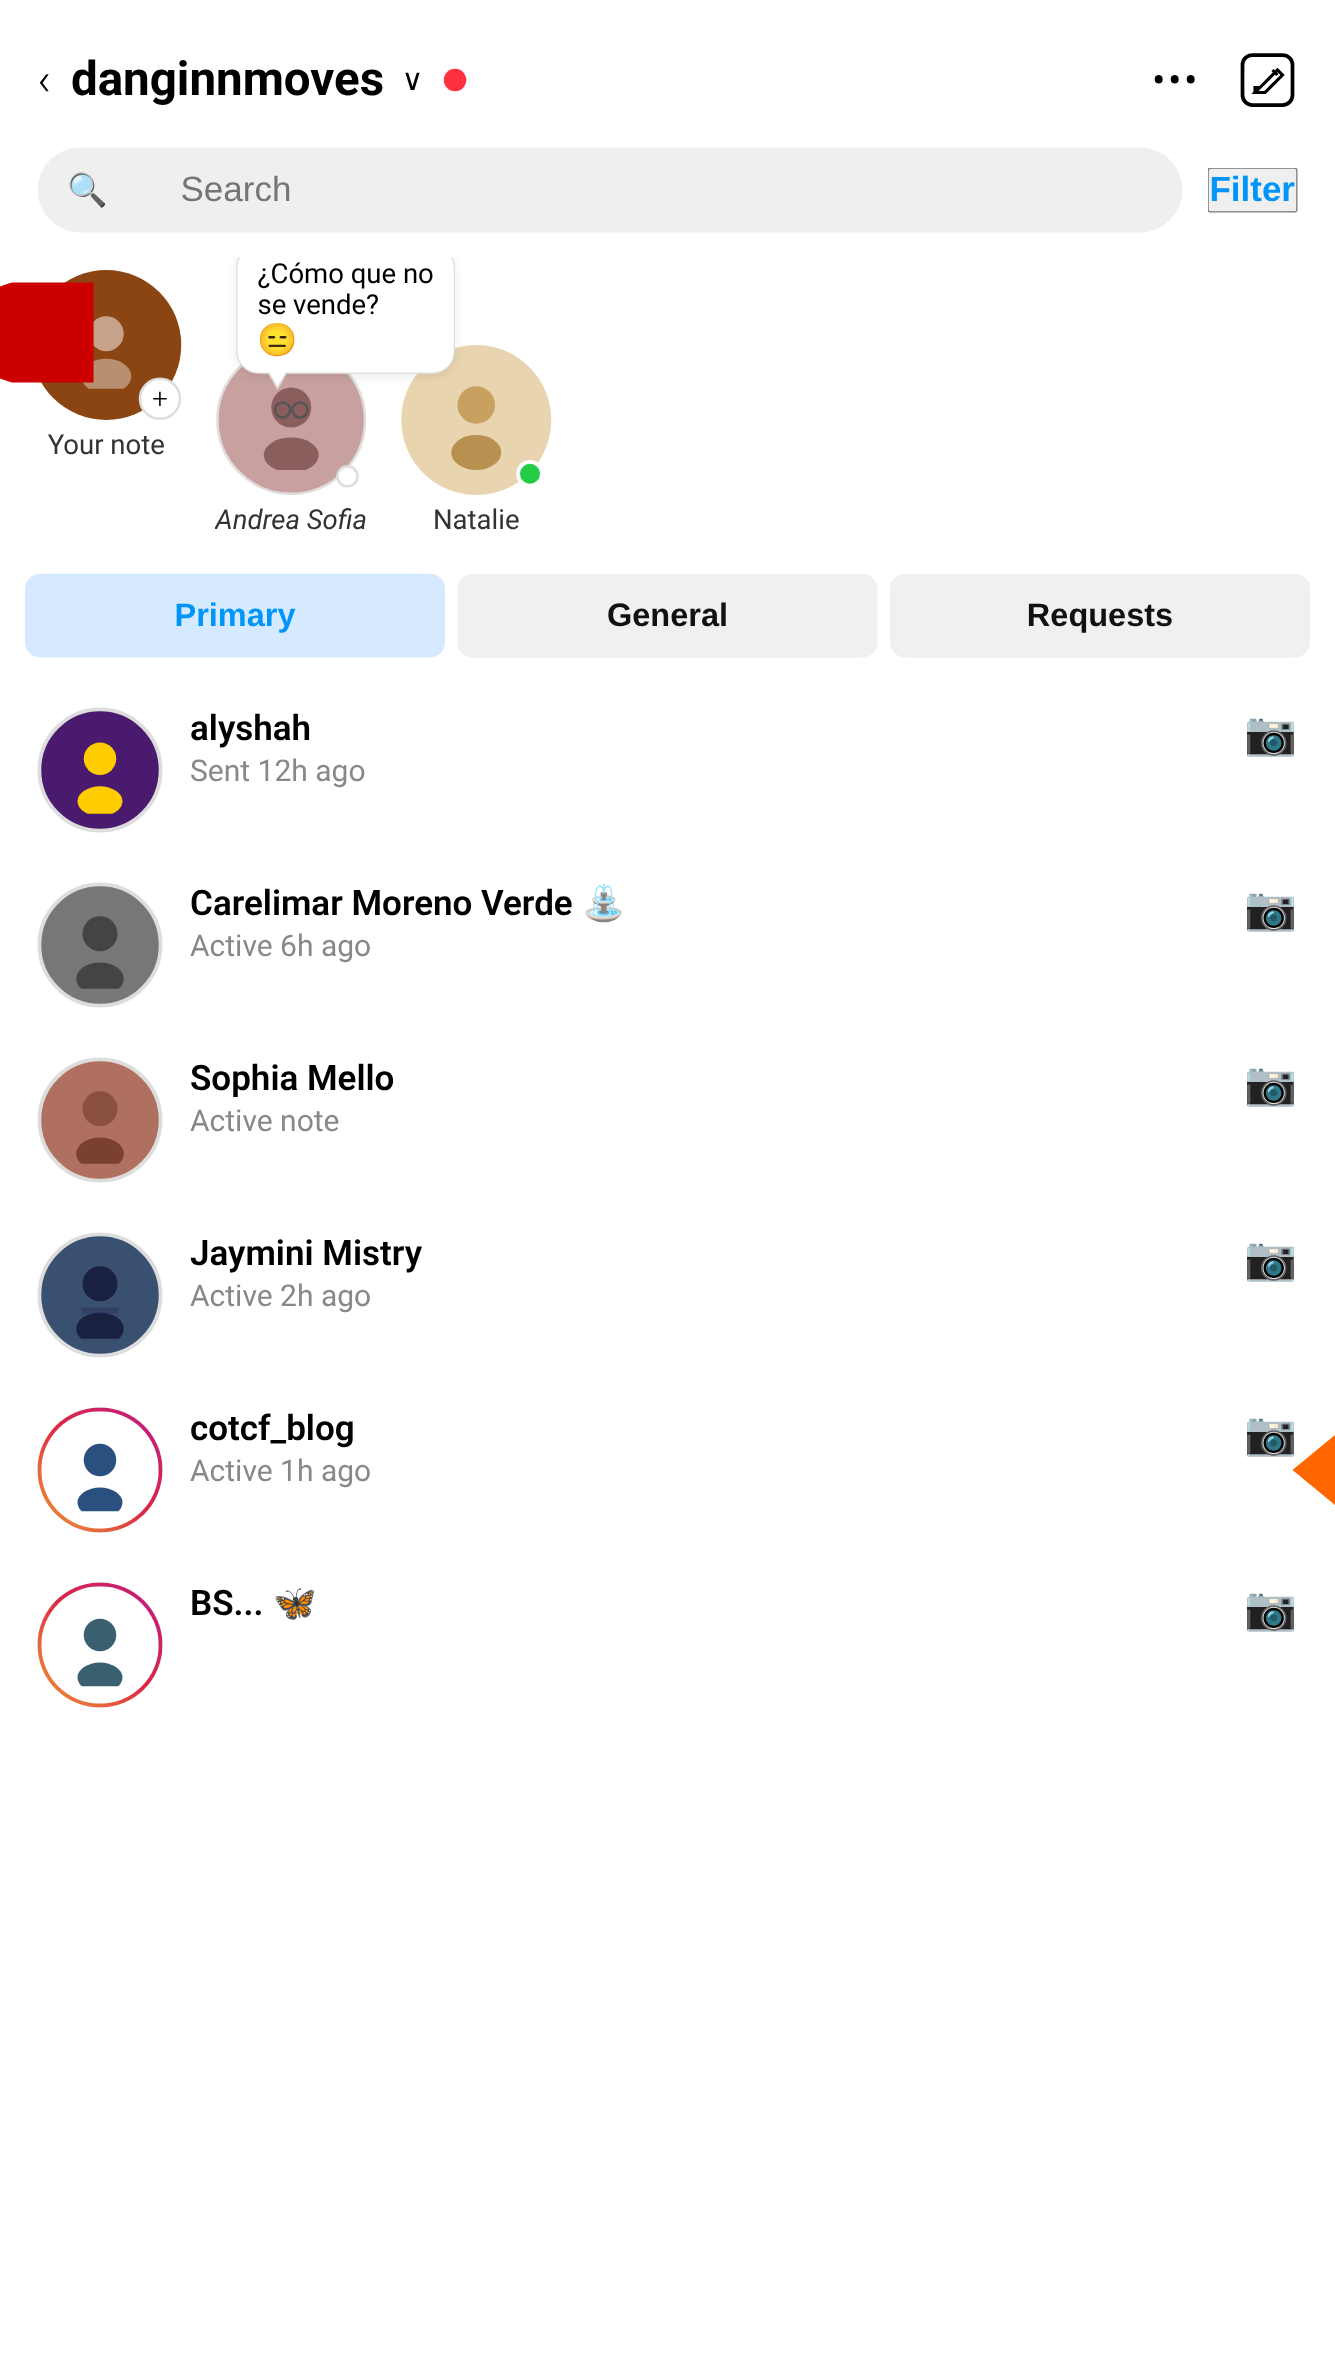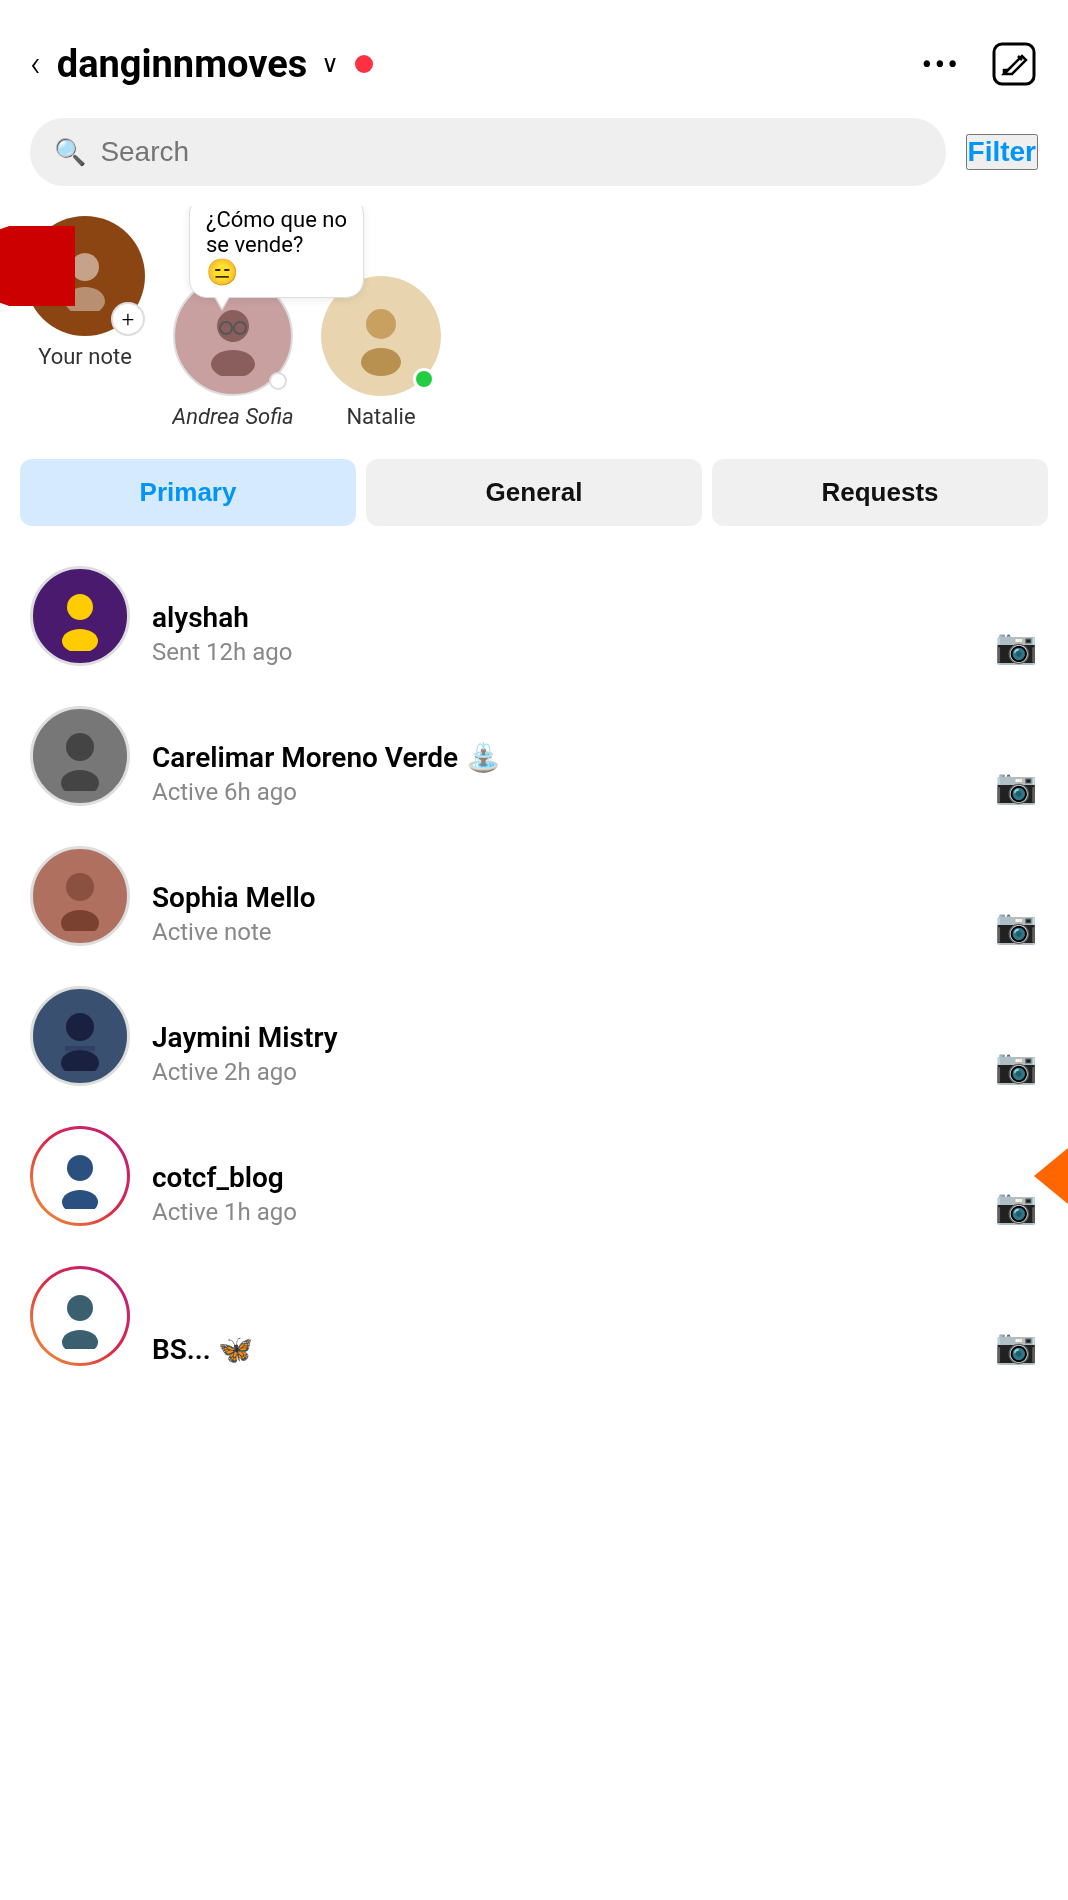--- a/index.html
+++ b/index.html
@@ -81,20 +81,21 @@
       color: #888;
       font-size: 26px;
     }
     .search-input {
       background: transparent;
       border: none;
       outline: none;
       font-size: 28px;
       color: #888;
       width: 100%;
+      margin-left: 44px;
     }
     .filter-btn {
       font-size: 28px;
       font-weight: 600;
       color: #0095f6;
       cursor: pointer;
       white-space: nowrap;
     }
 
     
@@ -182,21 +183,21 @@
       background: #f0f0f0;
       color: #111;
     }
 
     
     .conv-list {
       padding: 10px 0;
     }
     .conv-item {
       display: flex;
-      align-items: flex-end;
+      align-items: flex-start;
       padding: 20px 30px;
       gap: 22px;
       cursor: pointer;
       position: relative;
     }
     .conv-avatar {
       width: 100px;
       height: 100px;
       border-radius: 50%;
       overflow: hidden;

